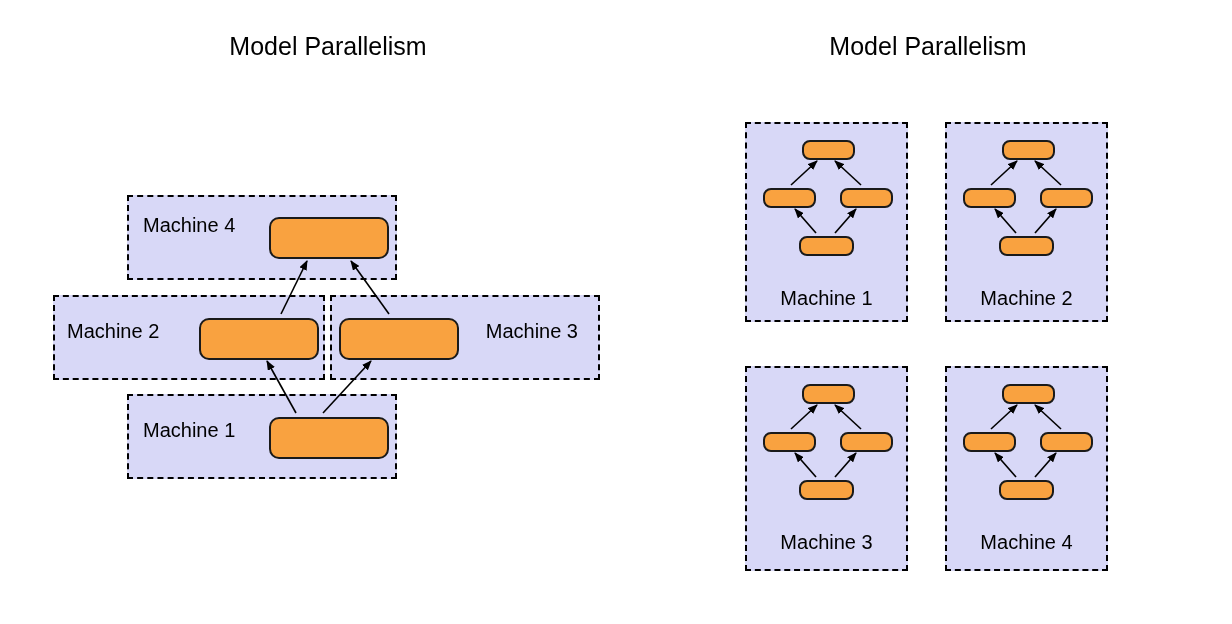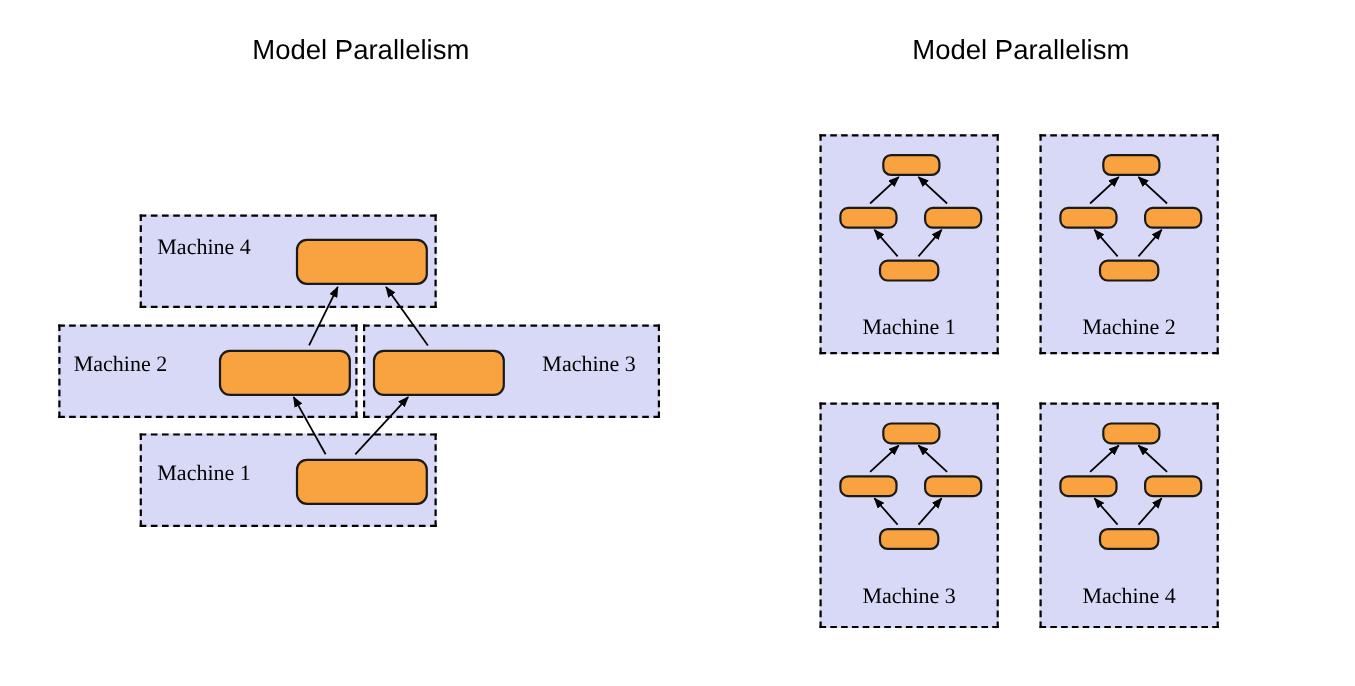--- a/index.html
+++ b/index.html
@@ -17,21 +17,21 @@
   }
   .title{
     position:absolute;font-size:25px;line-height:1.2;text-align:center;
     color:var(--text);white-space:nowrap;
   }
   .title-left{left:202px;top:31px;width:252px;}
   .title-right{left:803px;top:31px;width:250px;}
 
   .machine-box{
     position:absolute;background:var(--machine-box-fill);
-    border:2px dashed var(--machine-box-border);box-sizing:border-box;font-family:Liberation Serif, serif;
+    border:2px dashed var(--machine-box-border);box-sizing:border-box;
   }
   .machine-label{
     position:absolute;font-size:20px;line-height:1.2;color:var(--text);white-space:nowrap;
   }
   .node{
     position:absolute;background:var(--node-fill);
     border:2px solid var(--node-border);border-radius:10px;box-sizing:border-box;
   }
 
   

